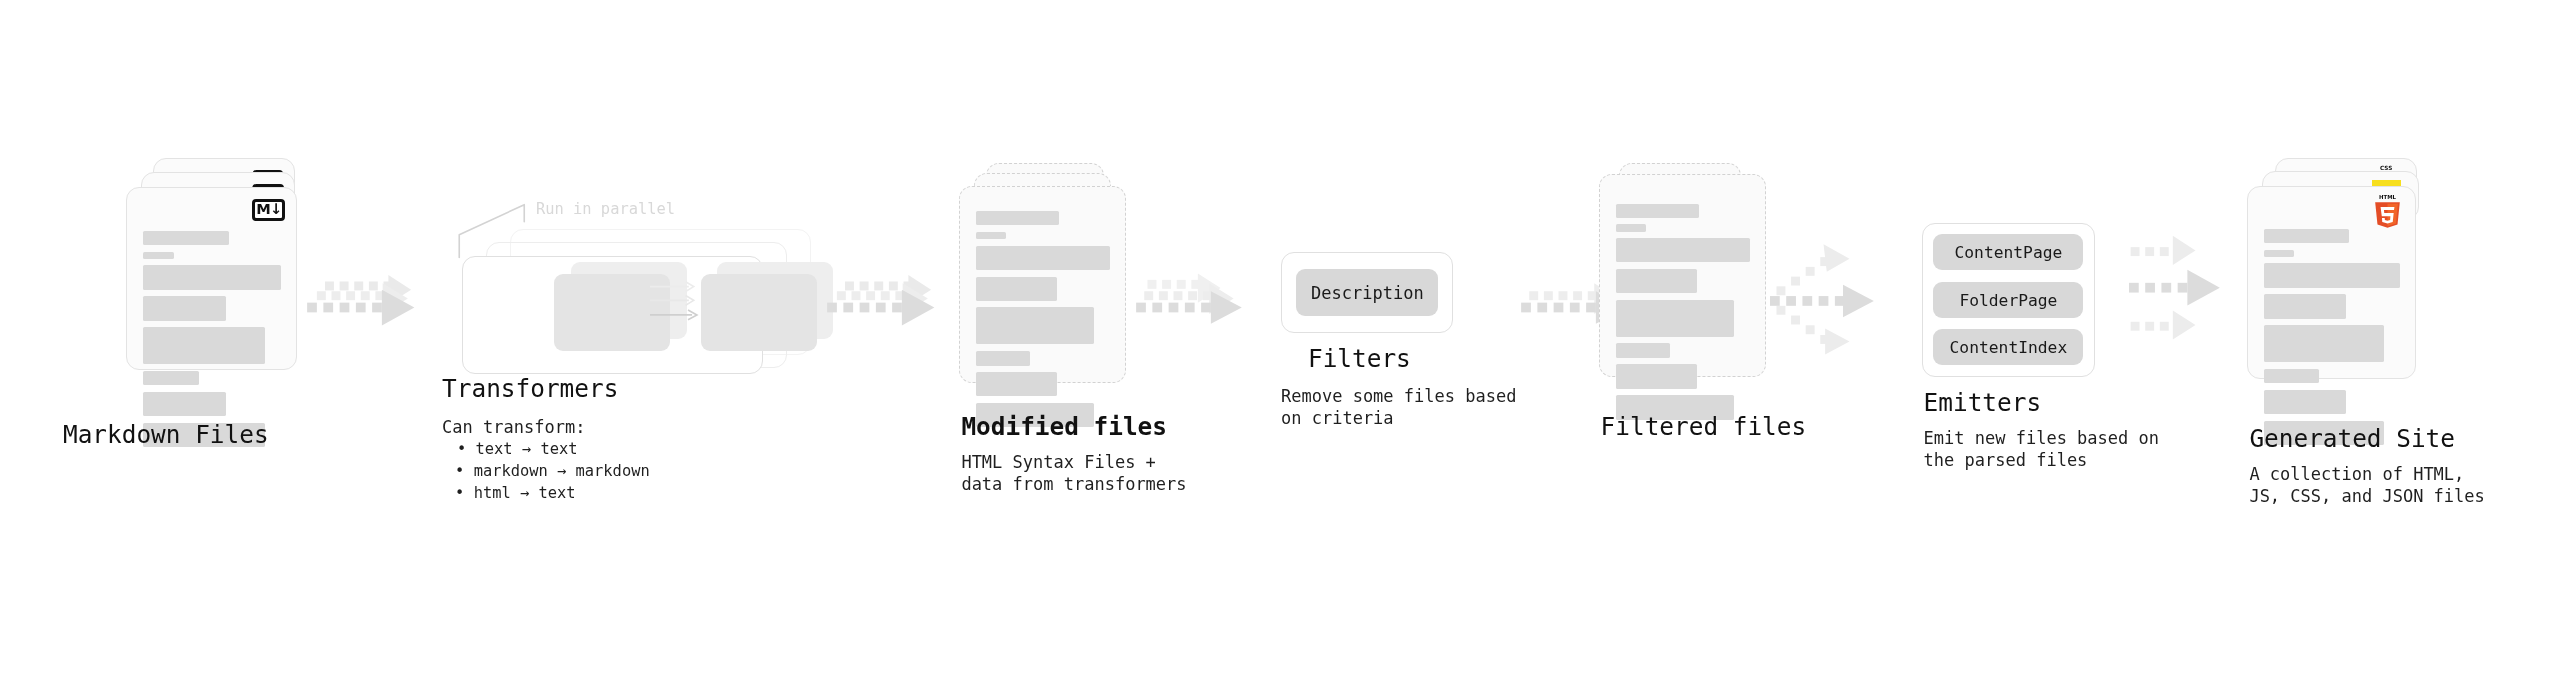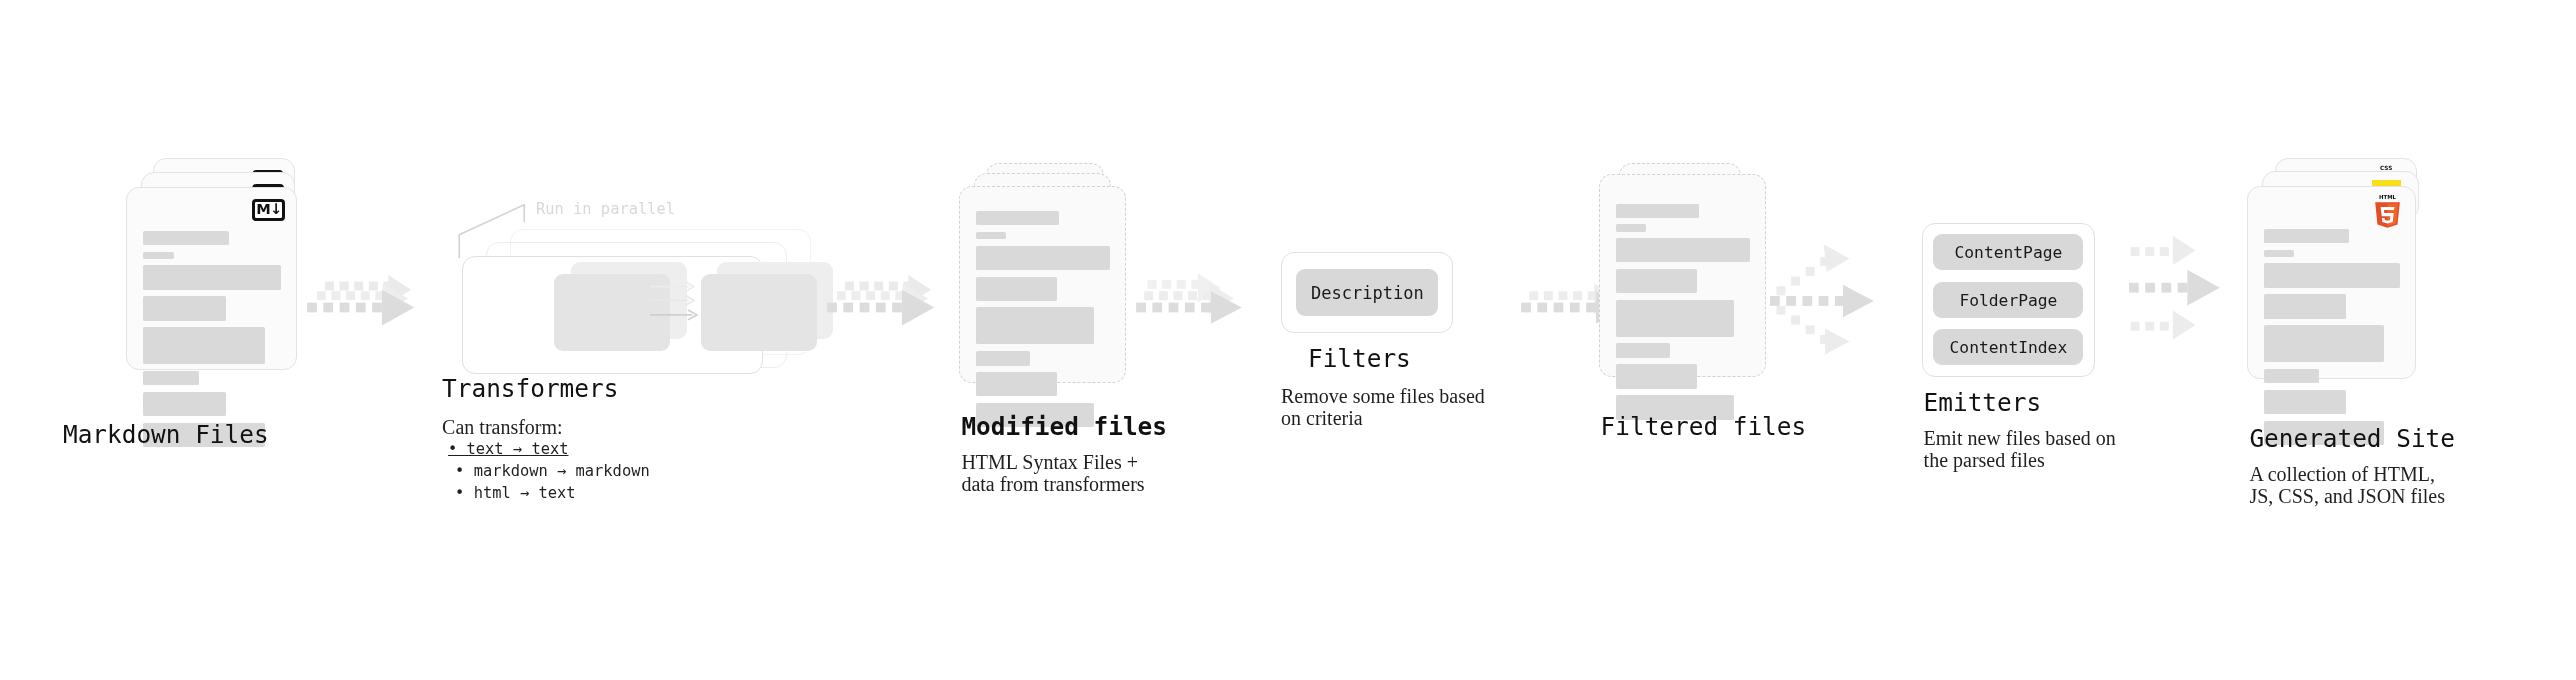--- a/index.html
+++ b/index.html
@@ -106,25 +106,24 @@
   
   .title {
     position: absolute;
     font-size: 24.4px;
     letter-spacing: 0px;
     color: #111;
     white-space: nowrap;
   }
   .subtitle {
     position: absolute;
-    font-size: 20px;
+    font-size: 17px;
     line-height: 22px;
     color: #1f1f1f;
     white-space: pre;
-    font-family: Liberation Serif, serif;
   }
   .bullets {
     position: absolute;
     font-size: 15.4px;
     line-height: 22px;
     color: #1f1f1f;
     white-space: pre;
   }
   .parallel-label {
     position: absolute;
@@ -237,21 +236,21 @@
         <path d="M0 43 L52 43"></path>
           <path d="M47 37 L58 43 L47 49"></path>
       </g>
     </svg>
 
 
     <div class="title" style="left:-4.9px; top:179px;">Transformers</div>
 
     <div class="subtitle" style="left:-4.9px; top:221px;">Can transform:</div>
 
-    <div class="bullets" style="left:1px; top:243px;text-decoration:underline;">• text → text</div>
+    <div class="bullets" style="left:10px; top:243px;">• text → text</div>
     <div class="bullets" style="left:8.1px; top:265px;">• markdown → markdown</div>
     <div class="bullets" style="left:8.1px; top:287px;">• html → text</div>
   </div>
 
   <div class="arrow" style="left:827px; top:275px;">
     <svg width="114" height="65" viewBox="0 0 140 80">
       <g fill="#eaeaea">
         <rect x="22" y="8" width="11" height="11"></rect>
           <rect x="40" y="8" width="11" height="11"></rect>
         <rect x="58" y="8" width="11" height="11"></rect>

